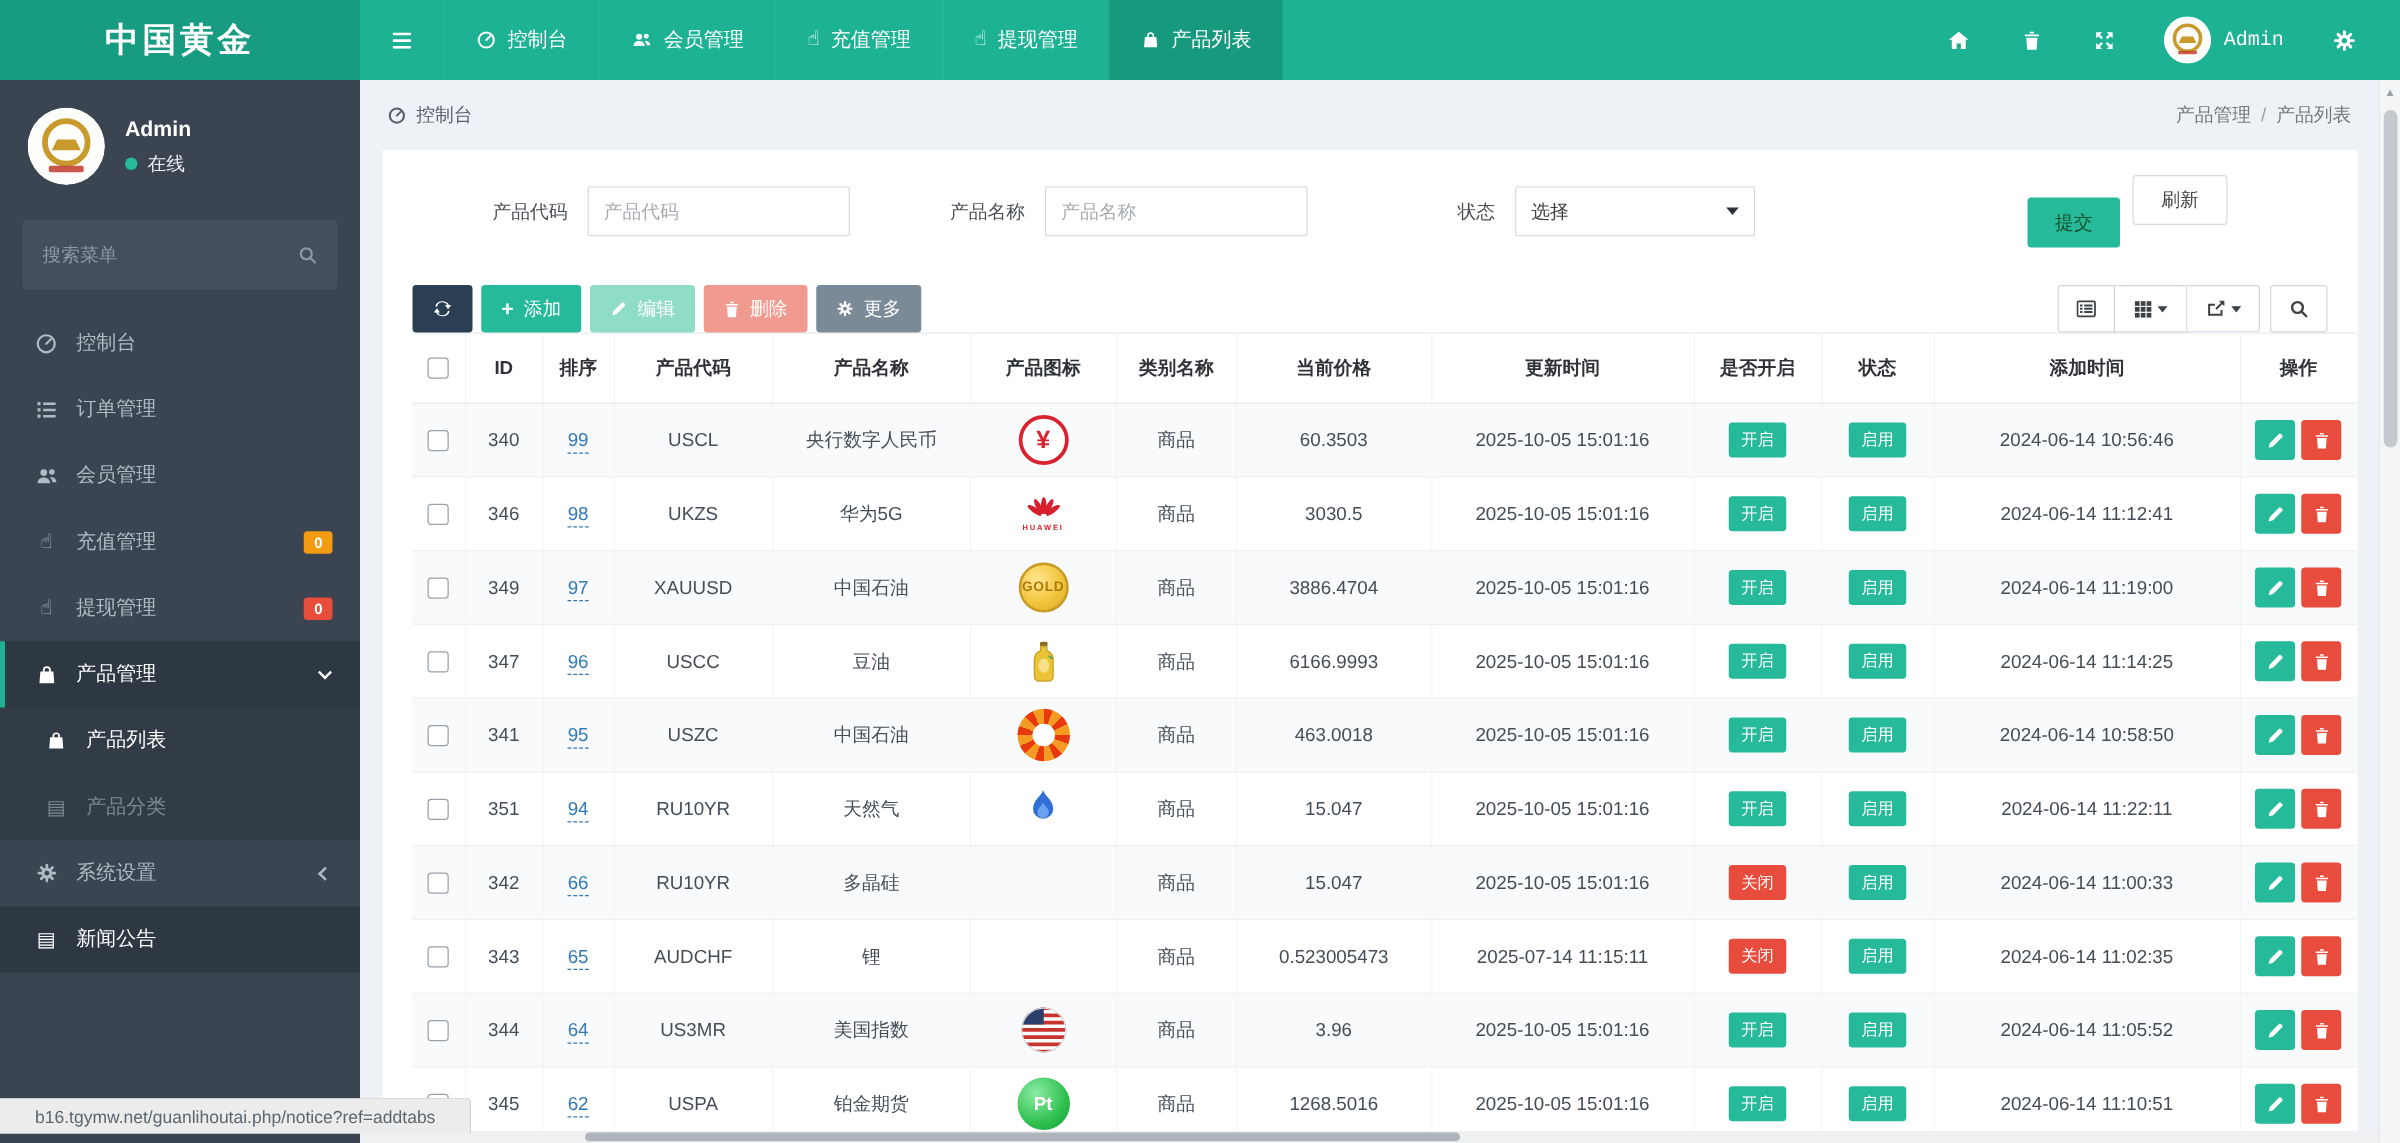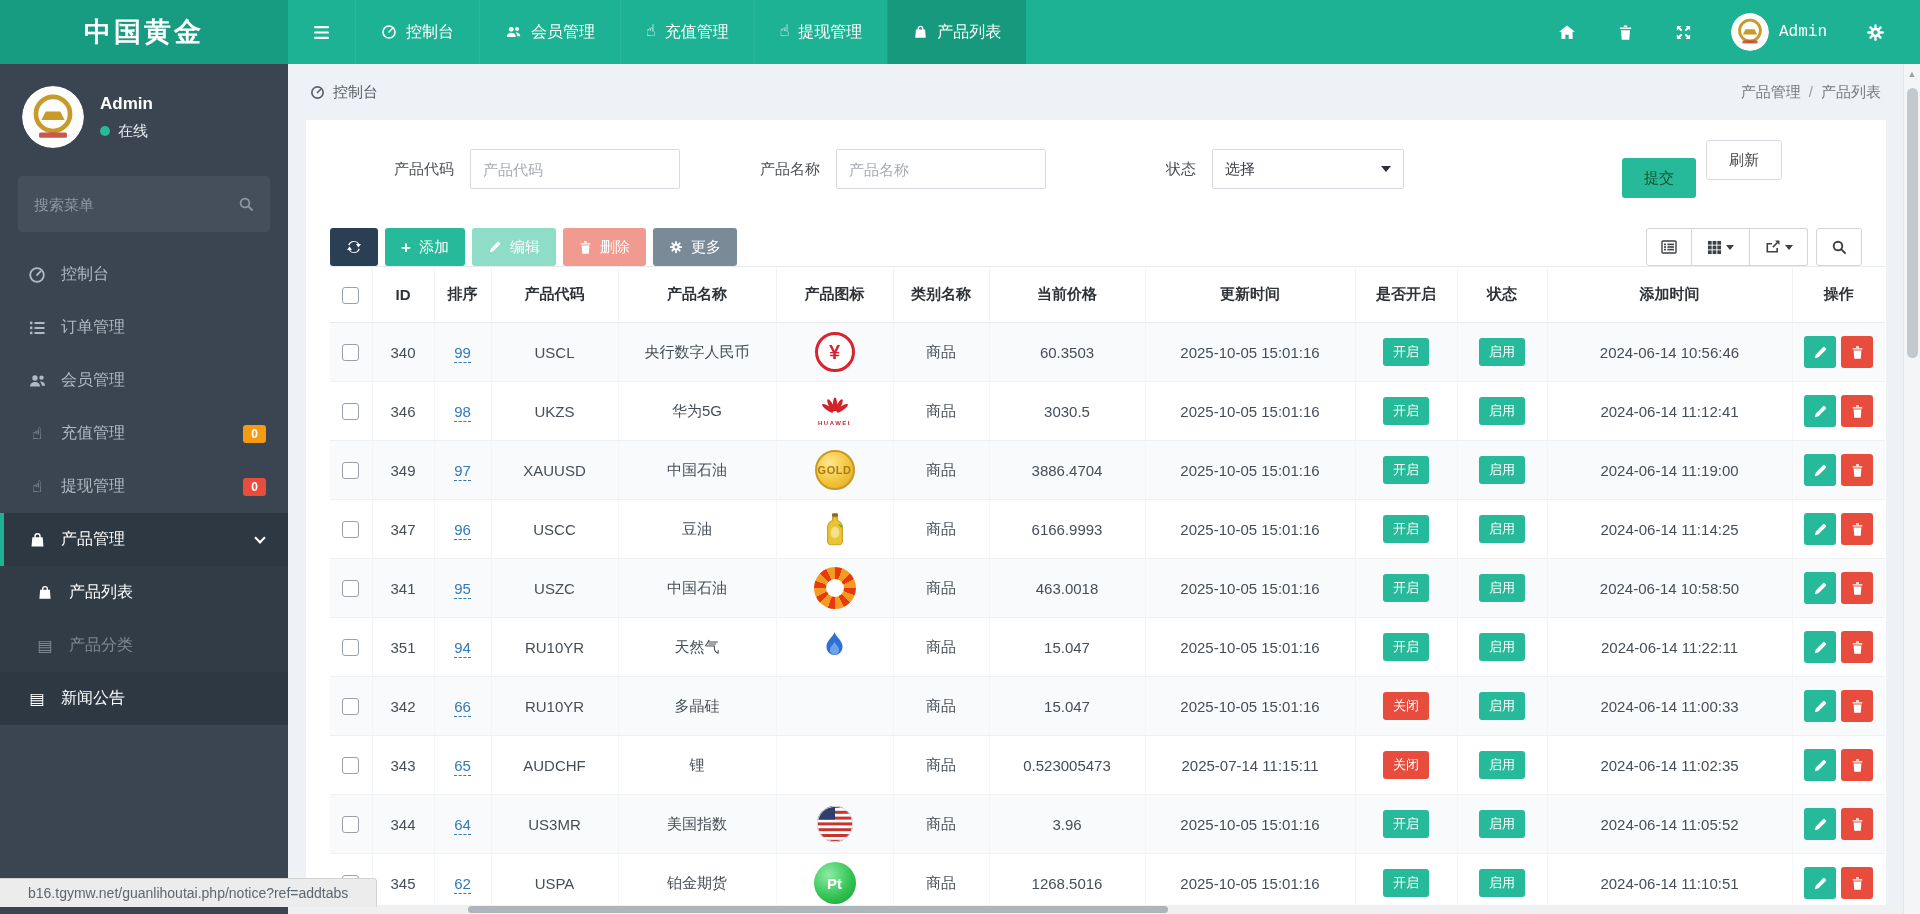--- a/index.html
+++ b/index.html
@@ -308,20 +308,34 @@
             <svg width="16" height="17" viewBox="0 0 18 18" fill="currentColor">
               <path d="M5.6 6V5a3.4 3.4 0 0 1 6.8 0v1h2.1l.8 10H2.7l.8-10h2.1zm1.5 0h3.8V5a1.9 1.9 0 0 0-3.8 0v1z"></path>
             </svg>
           </span>
         <span>产品列表</span>
       </div>
       <div class="s-item sub-muted">
         <span class="sic">▤</span>
         <span>产品分类</span>
       </div>
+    </div>
+    <div class="s-item">
+      <span class="sic">
+          <svg width="17" height="17" viewBox="0 0 16 16" fill="currentColor">
+            <rect x="7" y="1" width="2" height="14" rx="1"></rect>
+            <rect x="7" y="1" width="2" height="14" rx="1" transform="rotate(45 8 8)"></rect>
+            <rect x="7" y="1" width="2" height="14" rx="1" transform="rotate(90 8 8)"></rect>
+            <rect x="7" y="1" width="2" height="14" rx="1" transform="rotate(135 8 8)"></rect>
+            <circle cx="8" cy="8" r="4"></circle>
+            <circle cx="8" cy="8" r="1.8" fill="#3a4551"></circle>
+          </svg>
+        </span>
+      <span>系统设置</span>
+      <span class="chev chev-left"></span>
     </div>
     <div class="s-item row-dark">
       <span class="sic">▤</span>
       <span>新闻公告</span>
     </div>
   </nav>
 </div>
 
 <div class="main">
   <div class="crumb-bar">

